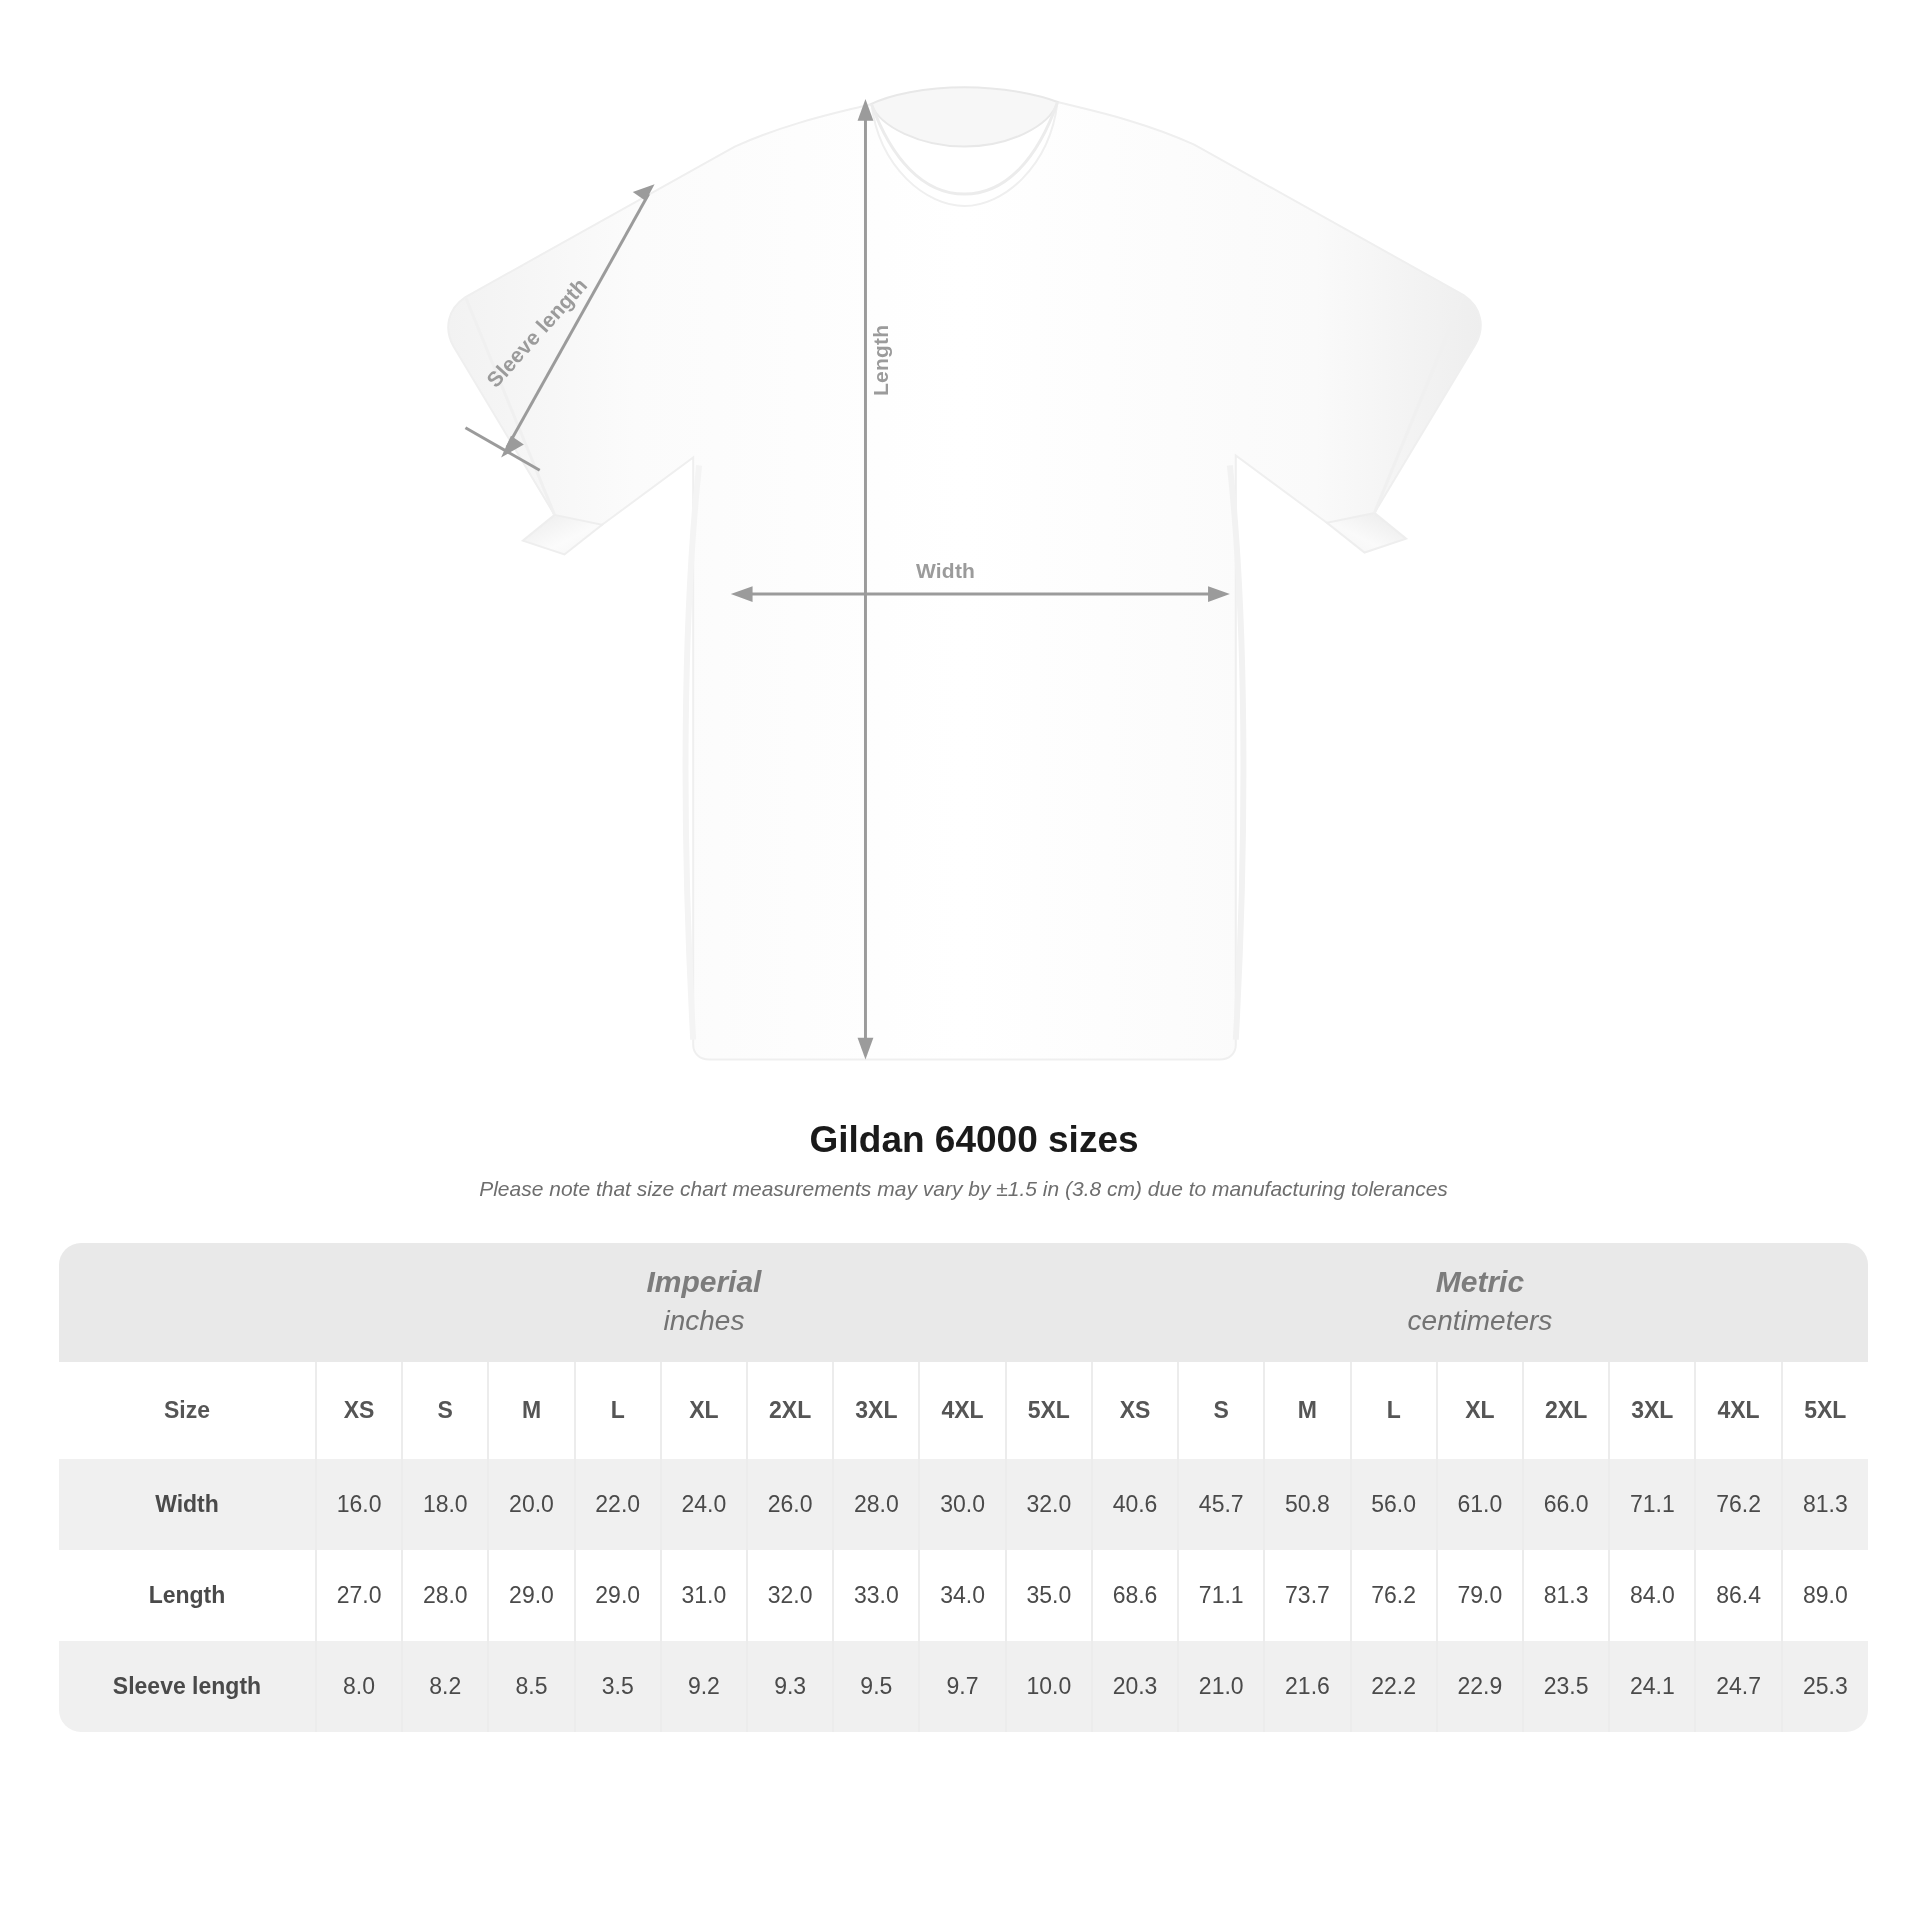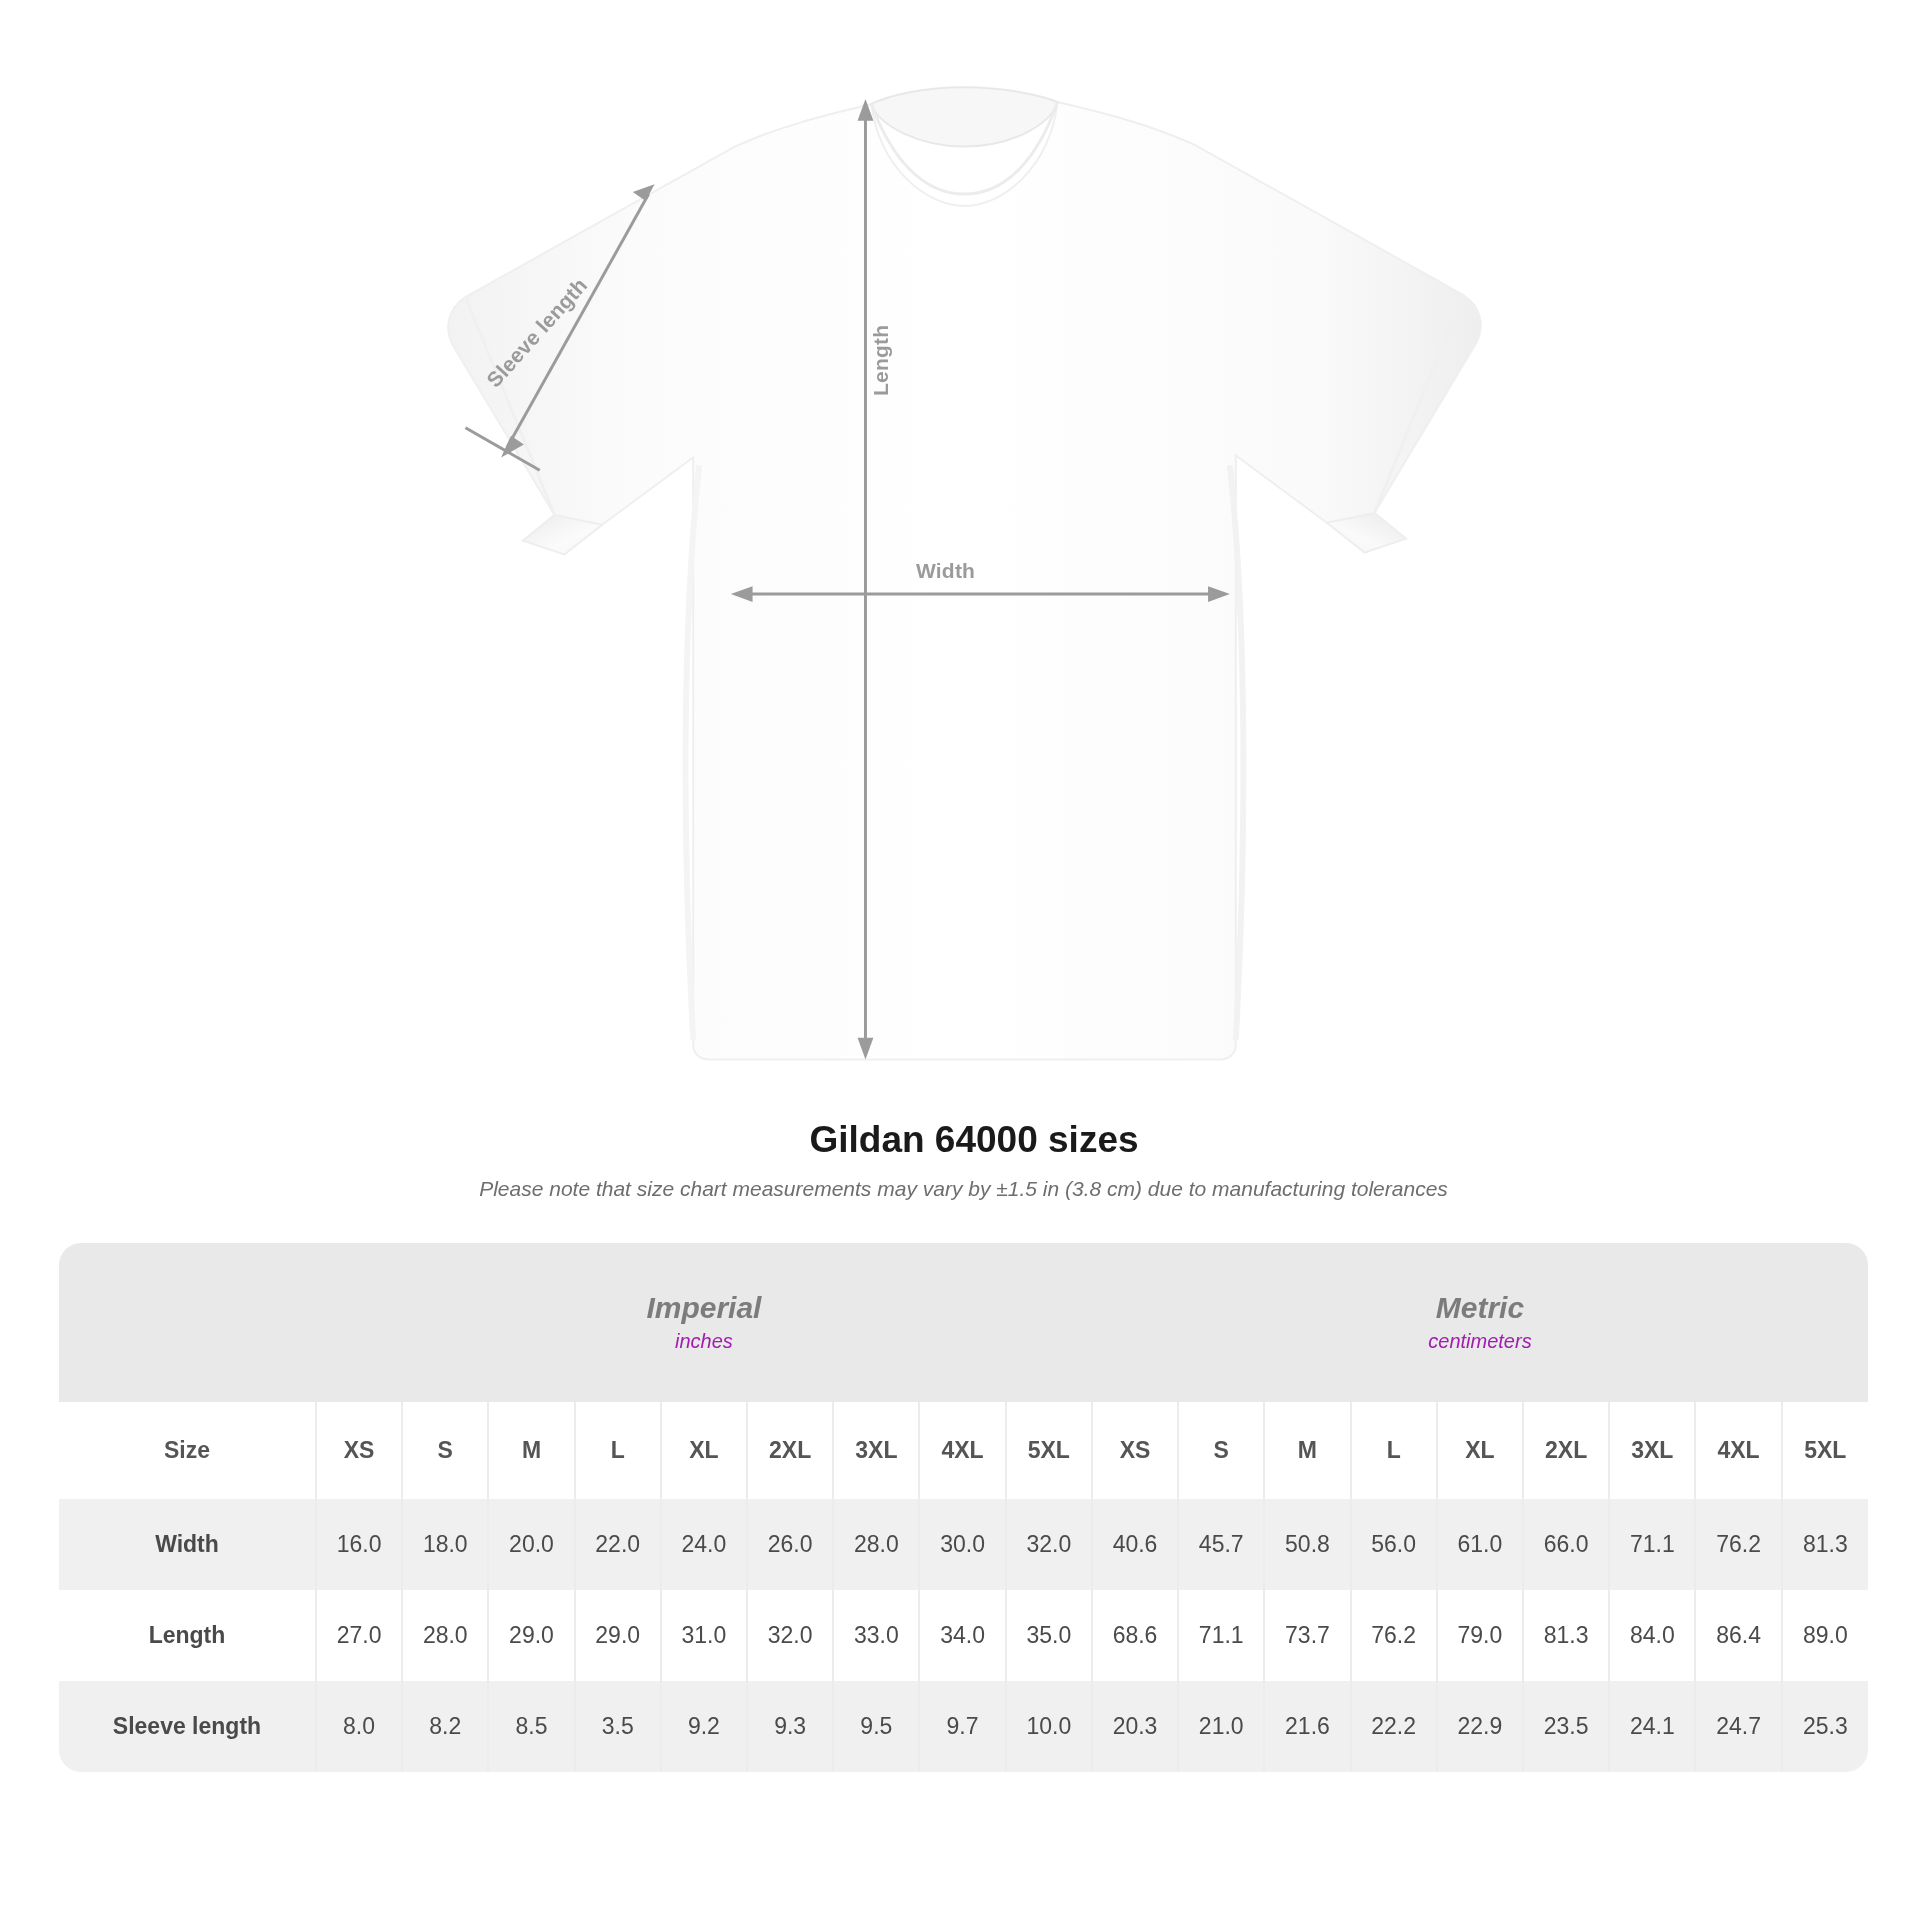--- a/index.html
+++ b/index.html
@@ -86,35 +86,35 @@
     border-collapse: collapse;
     width: 100%;
     table-layout: fixed;
   }
   table.size-table td, table.size-table th {
     padding: 0;
     margin: 0;
   }
   .unit-header td {
     background: #e9e9e9;
-    height: 159px;
+    height: 119px;
     vertical-align: middle;
     text-align: center;
   }
   .unit-name {
     font-size: 30px;
     font-style: italic;
     font-weight: bold;
     color: #7c7c7c;
     line-height: 1.25;
   }
   .unit-sub {
-    font-size: 20px;
+    font-size: 28px;
     font-style: italic;
-    color: #a21caf;
+    color: #737373;
     line-height: 1.5;
   }
   .size-row td {
     background: #ffffff;
     height: 97px;
     text-align: center;
     vertical-align: middle;
     font-size: 23px;
     font-weight: bold;
     color: #555555;

